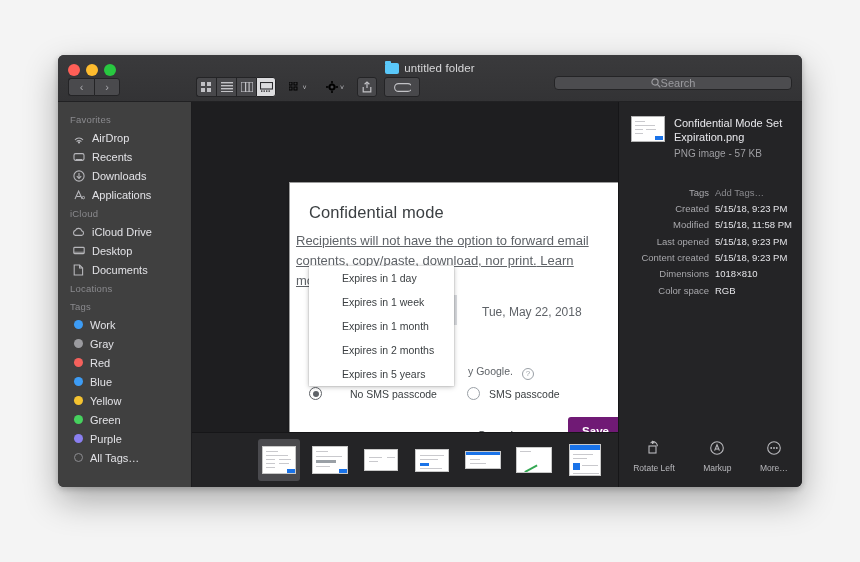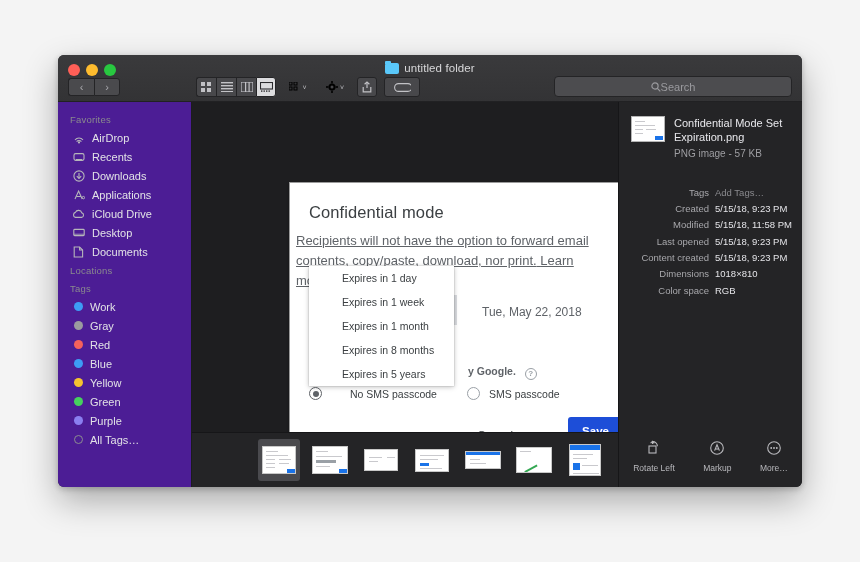--- a/index.html
+++ b/index.html
@@ -81,32 +81,32 @@
   .tb-seg .tb-btn:last-child  { border-radius: 0 3px 3px 0; border-right: 1px solid #242426; }
   .tb-btn.active { background: #dcdcde; color: #2b2b2e; }
   .tb-solo { border-radius: 3px; }
   .tb-drop { width: 30px; border-radius: 3px; display: flex; align-items: center; justify-content: center; gap: 2px; }
   .tb-wider { width: 36px; border-radius: 3px; }
   .chev { font-size: 7px; color: #b9b9bd; }
 
   
   #search-field {
     position: absolute; right: 10px; top: 21px;
-    width: 238px; height: 21px;
+    width: 238px; height: 14px;
     background: #4c4c4f;
     border: 1px solid #242426;
     border-radius: 4px;
     display: flex; align-items: center; justify-content: center;
     color: #9a9a9e; font-size: 11px; 
   }
 
   
   #sidebar {
     position: absolute; left: 0; top: 47px; bottom: 0; width: 134px;
-    background: #4c1d95;
+    background: #404040;
     border-right: 1px solid #1c1c1e;
     padding-top: 8px;
     overflow: hidden;
   }
   .sb-header {
     font-size: 9.5px; color: #8a8a8e;
     padding: 4px 0 3px 12px; letter-spacing: .2px;
   }
   .sb-item {
     display: flex; align-items: center; gap: 7px;
@@ -144,21 +144,21 @@
   #expiry-chip {
     position: absolute; left: 155px; top: 112px;
     width: 12px; height: 30px; background: #dadce0;
   }
   #expiry-date {
     position: absolute; left: 172px; top: 122px;
     font-size: 12px; color: #5f6368; margin-left: 20px;
   }
   #google-note {
     position: absolute; left: 178px; top: 182px;
-    font-size: 10.5px; color: #5f6368; font-weight: bold;
+    font-size: 10.5px; color: #5f6368;
   }
   #help-icon {
     display: inline-block; margin-left: 6px;
     width: 12px; height: 12px; border-radius: 50%;
     border: 1px solid #9aa0a6; color: #9aa0a6;
     font-size: 8px; line-height: 10px; text-align: center;
     vertical-align: -1px;
   }
 
   .radio-row { position: absolute; top: 204px; display: flex; align-items: center; gap: 9px; font-size: 10.5px; color: #3c4043; }
@@ -173,21 +173,21 @@
   .radio.checked::after { content: ""; width: 6px; height: 6px; border-radius: 50%; background: #5f6368; }
 
   #cancel-button {
     position: absolute; right: 119px; top: 240px;
     font-size: 11.5px; color: #3c4043;
     padding: 6px 10px;
   }
   #save-button {
     position: absolute; right: 19px; top: 234px;
     width: 55px; height: 27px;
-    background: #1d4ed8; color: #fff;
+    background: #701a75; color: #fff;
     font-size: 11.5px; font-weight: bold;
     border: none; border-radius: 3px;
     display: flex; align-items: center; justify-content: center;
   }
 
   
   #expiry-dropdown {
     position: absolute; left: 19px; top: 83px;
     width: 145px; height: 120px;
     background: #fff;
@@ -387,20 +387,21 @@
       <span class="sb-ico">
         <svg width="12" height="12" viewBox="0 0 12 12">
             <path d="M2 10 L5.6 2 L9.2 10" fill="none" stroke="currentColor" stroke-width="1.1"></path>
             <path d="M3.3 7.5 L8 7.5" stroke="currentColor" stroke-width="1.1"></path>
             <circle cx="10.4" cy="8.6" r="1.2" fill="none" stroke="currentColor" stroke-width="1"></circle>
           </svg>
       </span>
       <span>Applications</span>
     </div>
 
+    <div class="sb-header">iCloud</div>
     <div class="sb-item">
       <span class="sb-ico">
         <svg width="13" height="10" viewBox="0 0 13 10">
             <path d="M3.4 8.4 A2.6 2.6 0 0 1 3.4 3.4 A3.4 3.4 0 0 1 9.8 3.9 A2.3 2.3 0 0 1 9.6 8.4 Z" fill="none" stroke="currentColor" stroke-width="1.1"></path>
           </svg>
       </span>
       <span>iCloud Drive</span>
     </div>
     <div class="sb-item">
       <span class="sb-ico">
@@ -485,21 +486,21 @@
         <span>SMS passcode</span>
       </div>
 
       <div id="cancel-button">Cancel</div>
       <div id="save-button">Save</div>
 
       <div id="expiry-dropdown">
         <div class="dd-item">Expires in 1 day</div>
         <div class="dd-item">Expires in 1 week</div>
         <div class="dd-item">Expires in 1 month</div>
-        <div class="dd-item">Expires in 8 months</div>
+        <div class="dd-item">Expires in 2 months</div>
         <div class="dd-item">Expires in 5 years</div>
       </div>
     </div>
 
     <div id="filmstrip">
       <div class="thumb-wrap selected">
         <div class="thumb" style="width:34px;height:28px;">
           <div class="tln" style="left:3px;top:4px;width:12px;"></div>
           <div class="tln" style="left:3px;top:8px;width:22px;"></div>
           <div class="tln" style="left:3px;top:12px;width:9px;"></div>

